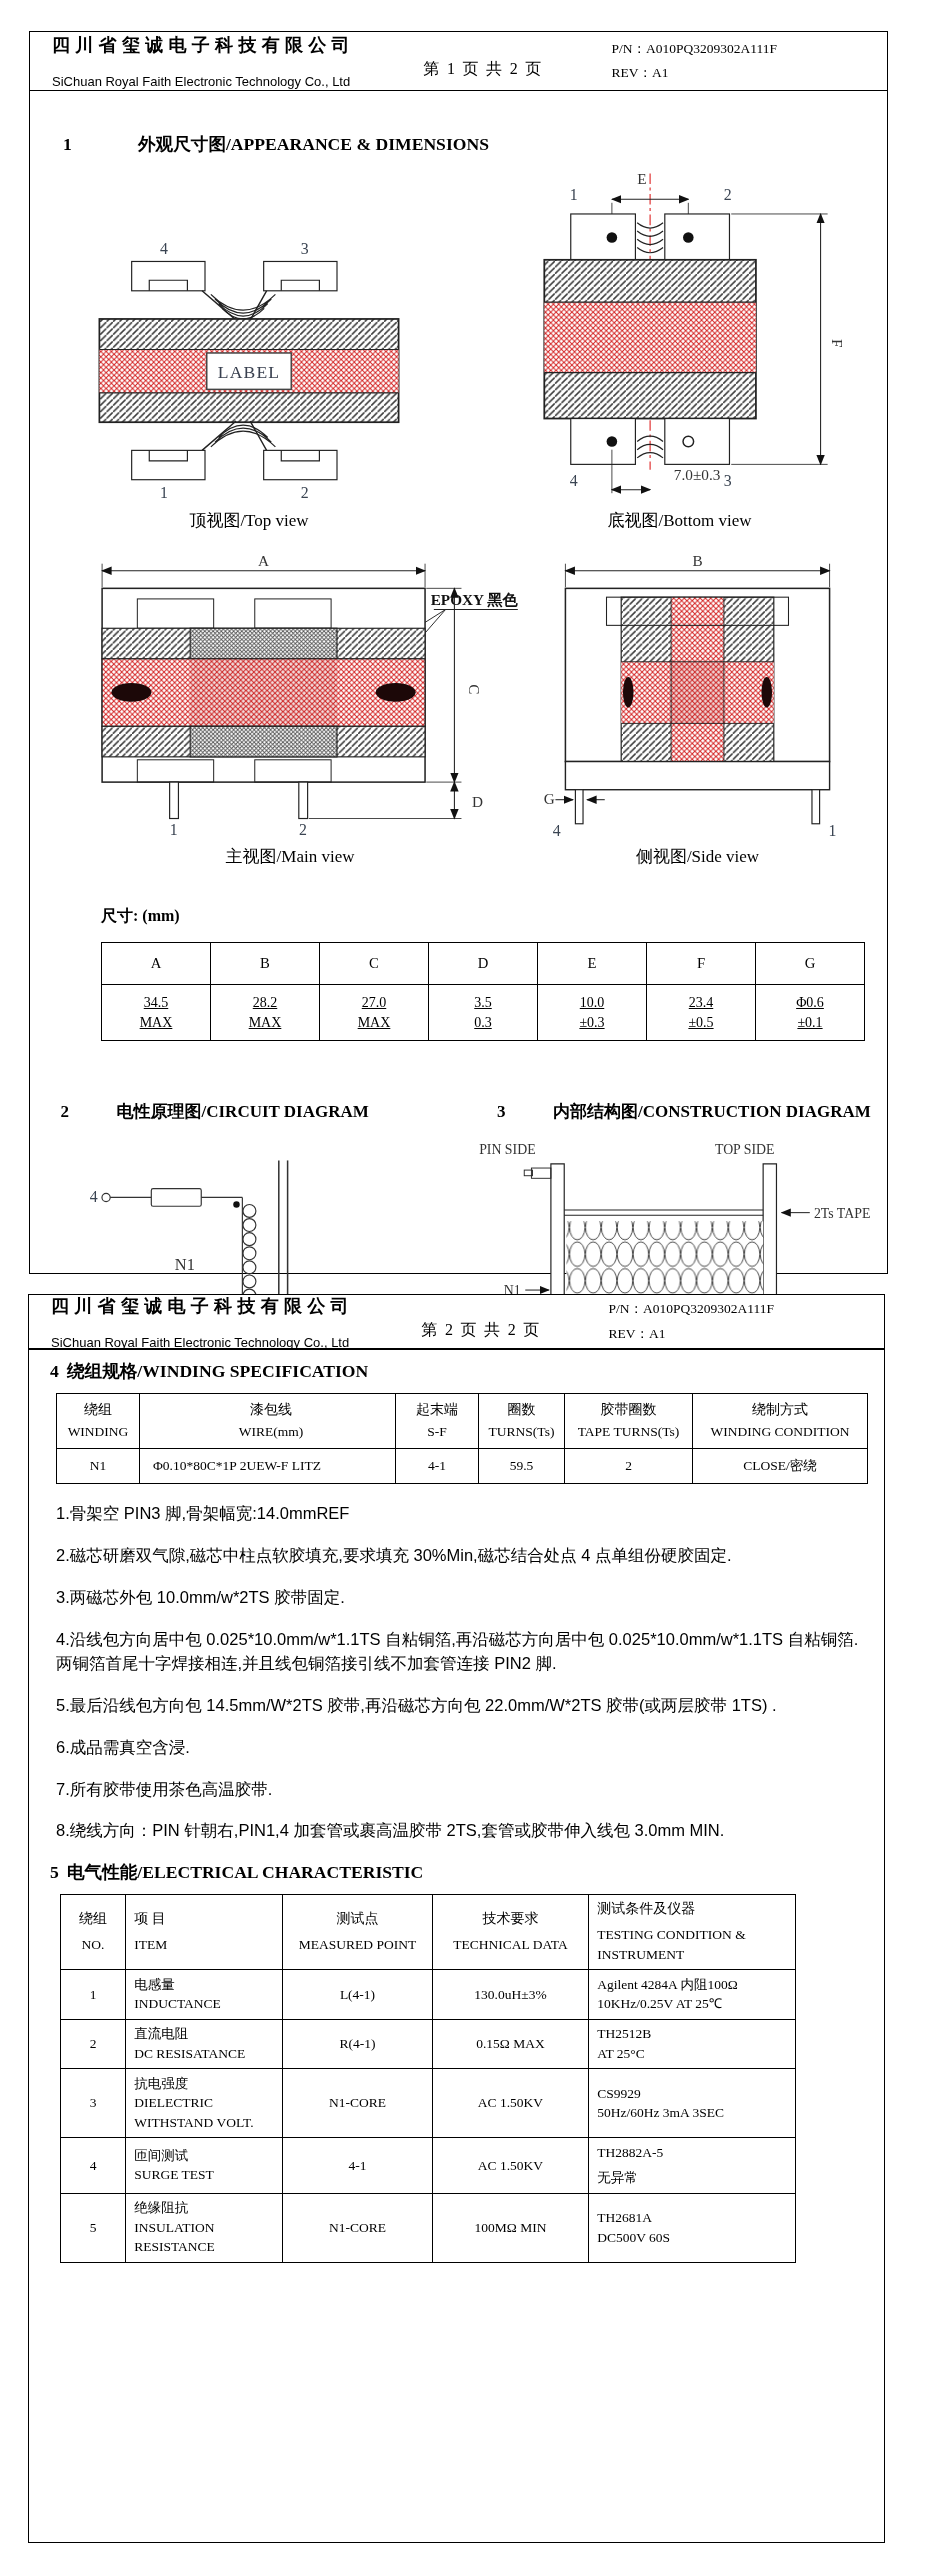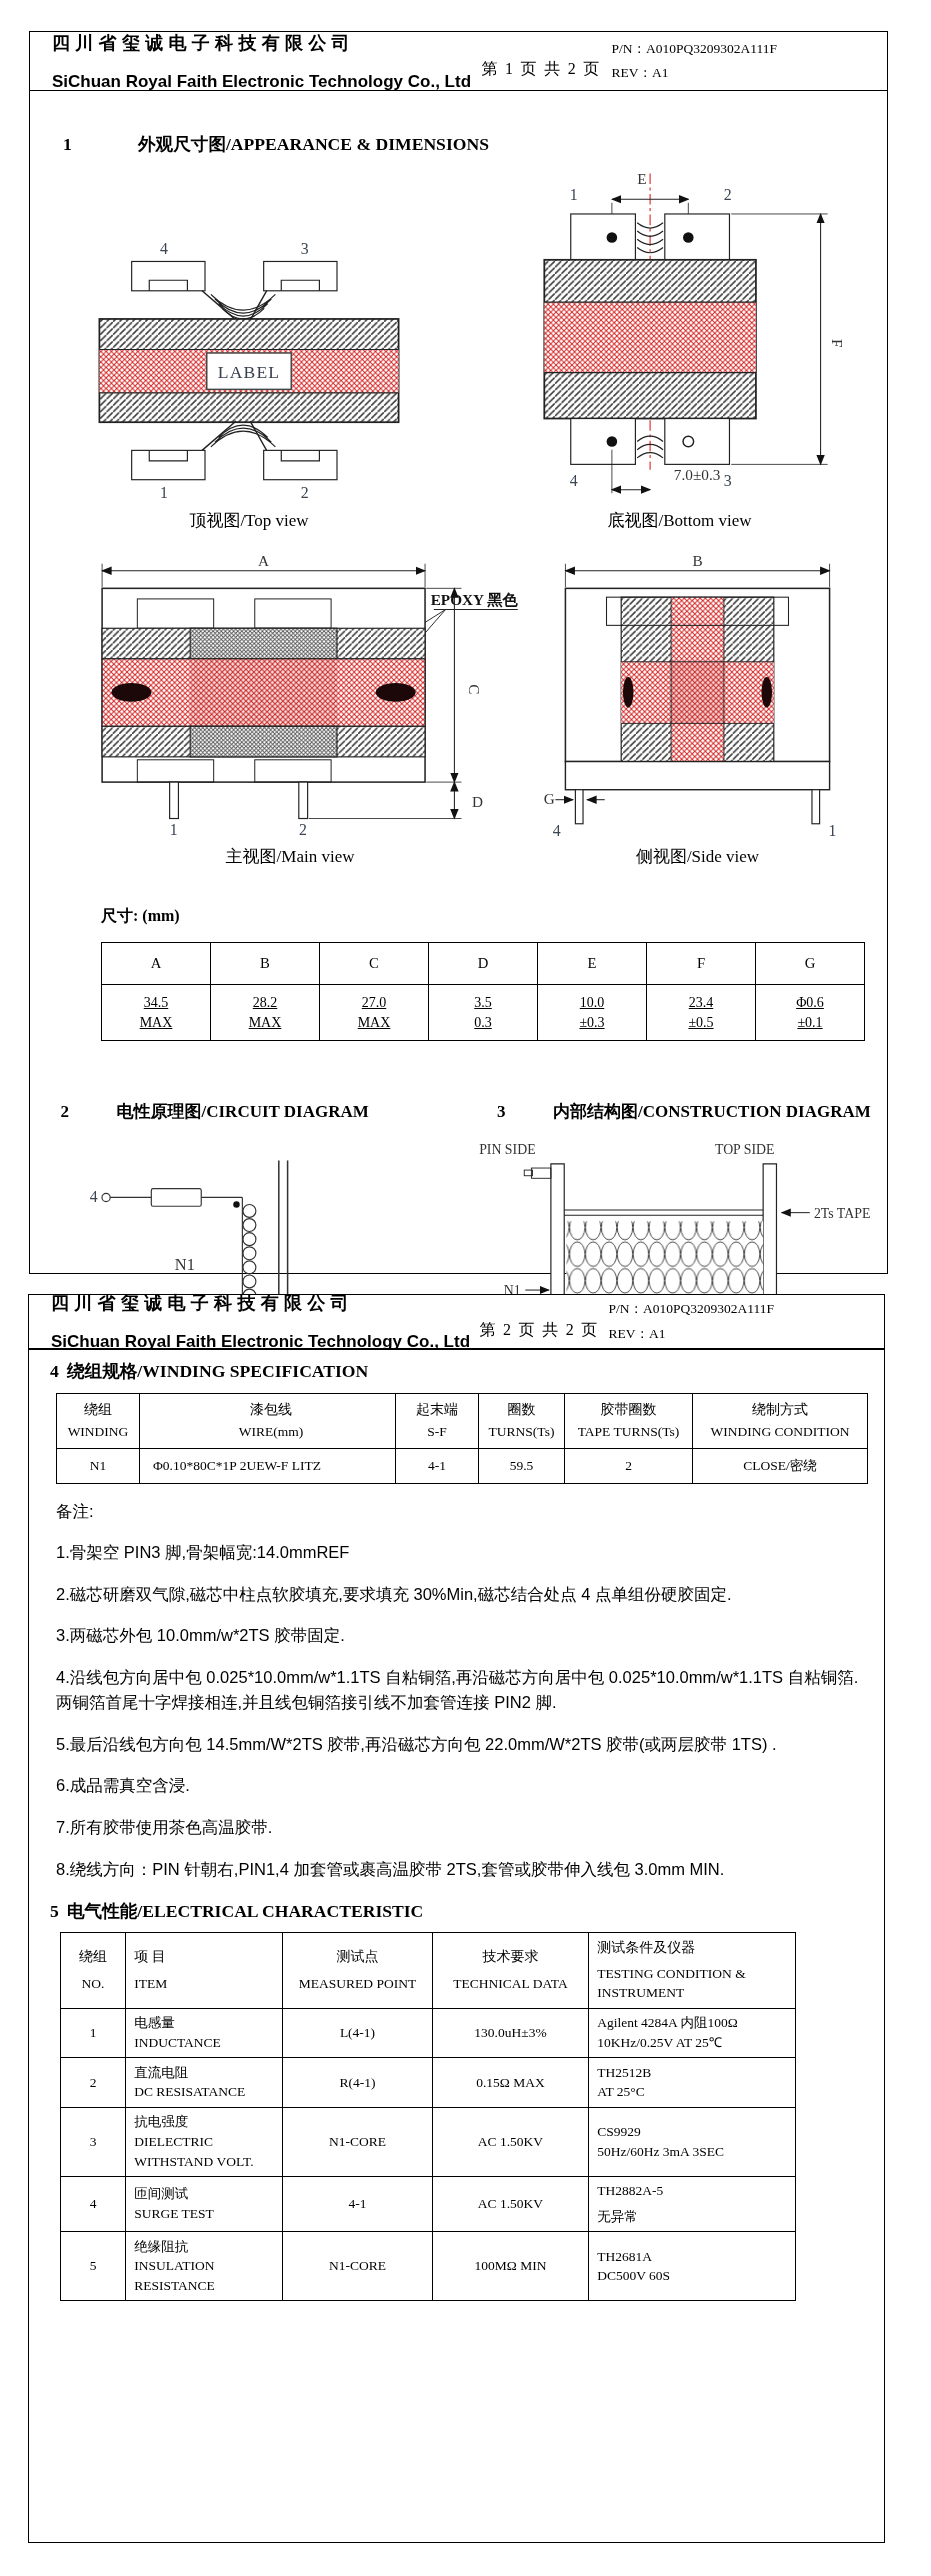--- a/index.html
+++ b/index.html
@@ -11,22 +11,22 @@
   .page { position:absolute; background:#fff; border:1.2px solid #000; }
   #page1 { left:29px; top:31px;  width:859px; height:1243px; }
   #page2 { left:28px; top:1294px; width:857px; height:1249px; }
 
   
   .hd { display:flex; justify-content:space-between; align-items:center;
         height:59px; border-bottom:1.2px solid #000; padding:0 16.5px 0 22px; }
   #page2 .hd { height:55px; border-bottom:2.4px solid #000; }
   .hd-co .cn { font-family:"Liberation Sans",sans-serif; font-weight:bold;
                font-size:18px; letter-spacing:5.3px; white-space:nowrap; }
-  .hd-co .en { font-family:"Liberation Sans",sans-serif; font-weight:bold;
-               font-size:17px; margin-top:17px; white-space:nowrap; }
+  .hd-co .en { font-family:"Liberation Sans",sans-serif; font-weight:normal;
+               font-size:13px; margin-top:17px; white-space:nowrap; }
   #page2 .hd-co .en { text-decoration:underline; }
   .hd-page { font-size:16px; letter-spacing:1.8px; white-space:nowrap; margin-top:17.6px; }
   .hd-pn { font-size:13.5px; line-height:1.8; width:259px; white-space:nowrap; }
 
   
   .sec-h { font-size:17.6px; font-weight:bold; margin:41px 0 0 33px; }
   .sec-h .num { display:inline-block; width:75px; }
   .sec-h2 { font-size:17.6px; font-weight:bold; margin:9.4px 0 0 21px; }
   .sec-h2 .num { display:inline-block; margin-right:8.2px; }
   .col-h { font-size:17px; font-weight:bold; margin:0 0 10.6px 23.5px; }
@@ -455,21 +455,20 @@
       <td class="wire">Φ0.10*80C*1P 2UEW-F LITZ</td>
       <td>4-1</td>
       <td>59.5</td>
       <td>2</td>
       <td>CLOSE/密绕</td>
     </tr>
   </tbody>
     </table>
 
   <div class="notes">
-    <div class="notes-title">备注:</div>
     <div class="note">1.骨架空 PIN3 脚,骨架幅宽:14.0mmREF</div>
     <div class="note">2.磁芯研磨双气隙,磁芯中柱点软胶填充,要求填充 30%Min,磁芯结合处点 4 点单组份硬胶固定.</div>
     <div class="note">3.两磁芯外包 10.0mm/w*2TS 胶带固定.</div>
     <div class="note">4.沿线包方向居中包 0.025*10.0mm/w*1.1TS 自粘铜箔,再沿磁芯方向居中包 0.025*10.0mm/w*1.1TS 自粘铜箔.两铜箔首尾十字焊接相连,并且线包铜箔接引线不加套管连接 PIN2 脚.</div>
     <div class="note">5.最后沿线包方向包 14.5mm/W*2TS 胶带,再沿磁芯方向包 22.0mm/W*2TS 胶带(或两层胶带 1TS) .</div>
     <div class="note">6.成品需真空含浸.</div>
     <div class="note">7.所有胶带使用茶色高温胶带.</div>
     <div class="note">8.绕线方向：PIN 针朝右,PIN1,4 加套管或裹高温胶带 2TS,套管或胶带伸入线包 3.0mm  MIN.</div>
   </div>
 

